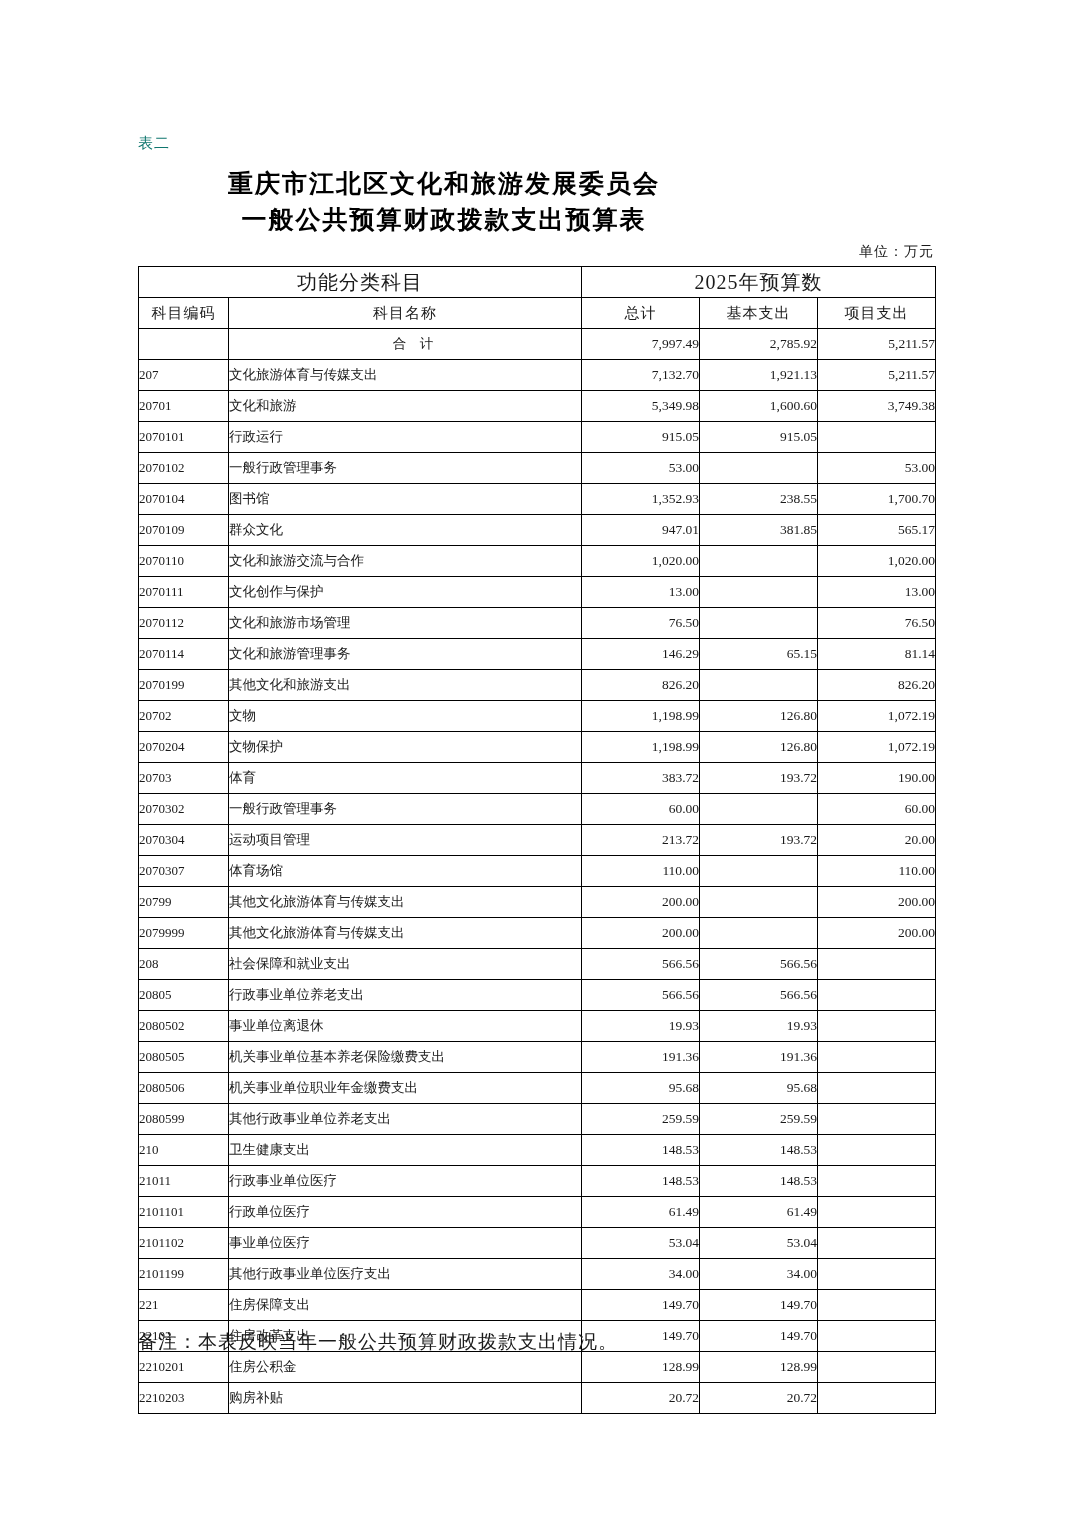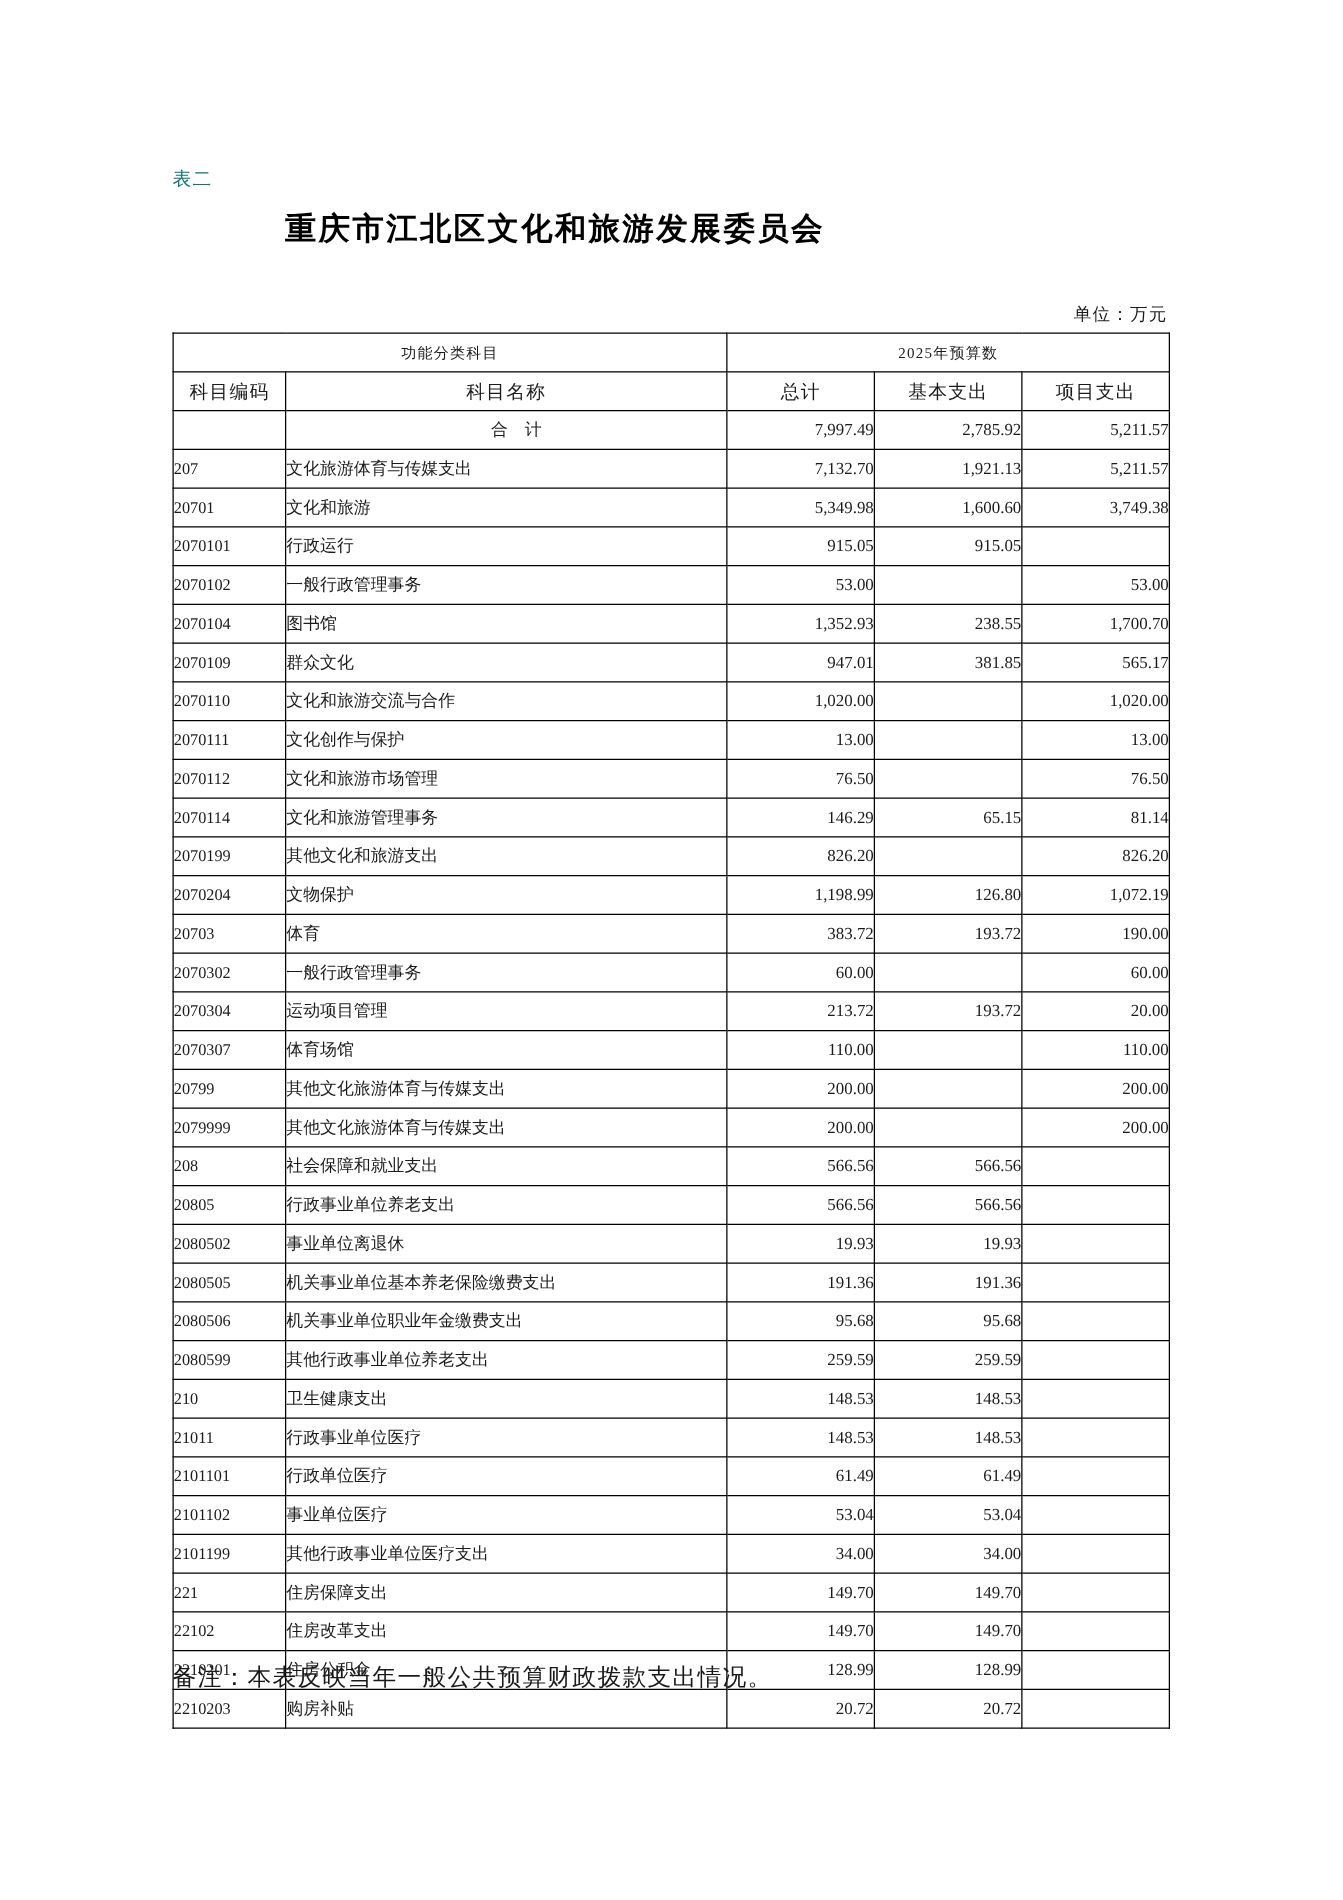--- a/index.html
+++ b/index.html
@@ -63,21 +63,21 @@
   }
   table.budget td, table.budget th {
     border: 1px solid #000;
     padding: 0;
     height: 30px;
     vertical-align: middle;
     font-weight: normal;
   }
   .hdr-group {
     text-align: center;
-    font-size: 12px;
+    font-size: 20px;
     letter-spacing: 1px;
     height: 44px;
   }
   .hdr-sub {
     text-align: center;
     font-size: 15px;
     letter-spacing: 1px;
     height: 40px;
   }
   .c-code {
@@ -113,20 +113,21 @@
 </style>
 </head>
 <body>
 
 <div class="page">
 
   <div class="tag">表二</div>
 
   <div class="title-block">
     <div class="title-line">重庆市江北区文化和旅游发展委员会</div>
+    <div class="title-line">一般公共预算财政拨款支出预算表</div>
   </div>
 
   <div class="unit">单位：万元</div>
 
   <table class="budget">
     <colgroup>
       <col style="width:90px">
       <col style="width:353px">
       <col style="width:118px">
       <col style="width:118px">
@@ -224,20 +225,27 @@
           <td class="num">81.14</td>
         </tr>
         <tr>
           <td class="c-code">2070199</td>
           <td class="c-name ind2">其他文化和旅游支出</td>
           <td class="num">826.20</td>
           <td class="num"></td>
           <td class="num">826.20</td>
         </tr>
         <tr>
+          <td class="c-code">20702</td>
+          <td class="c-name ind1">文物</td>
+          <td class="num">1,198.99</td>
+          <td class="num">126.80</td>
+          <td class="num">1,072.19</td>
+        </tr>
+        <tr>
           <td class="c-code">2070204</td>
           <td class="c-name ind2">文物保护</td>
           <td class="num">1,198.99</td>
           <td class="num">126.80</td>
           <td class="num">1,072.19</td>
         </tr>
         <tr>
           <td class="c-code">20703</td>
           <td class="c-name ind1">体育</td>
           <td class="num">383.72</td>

